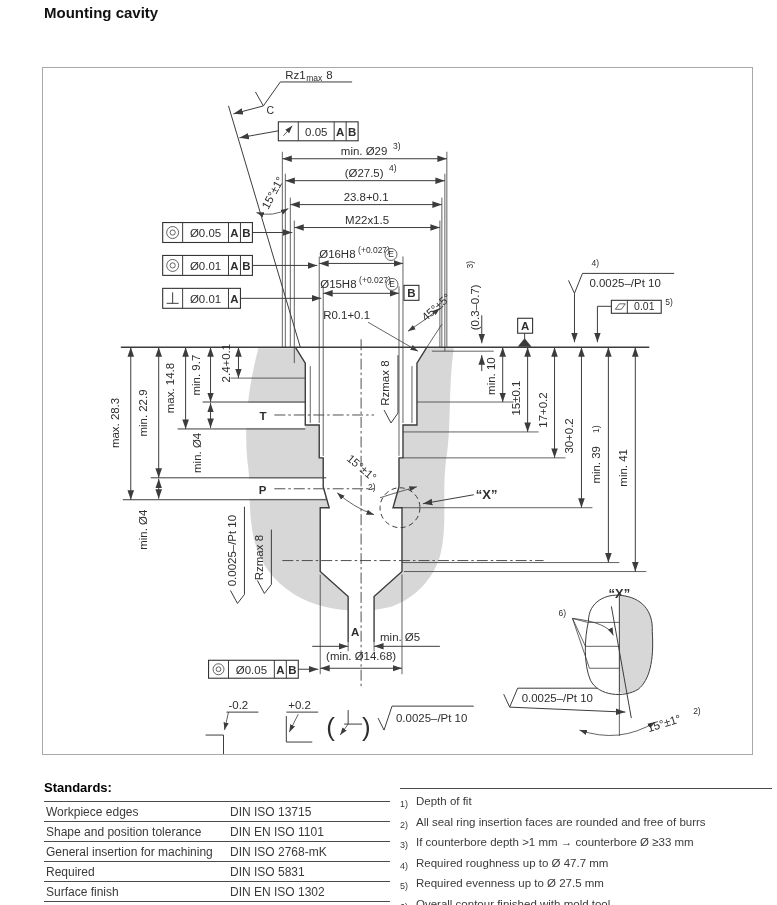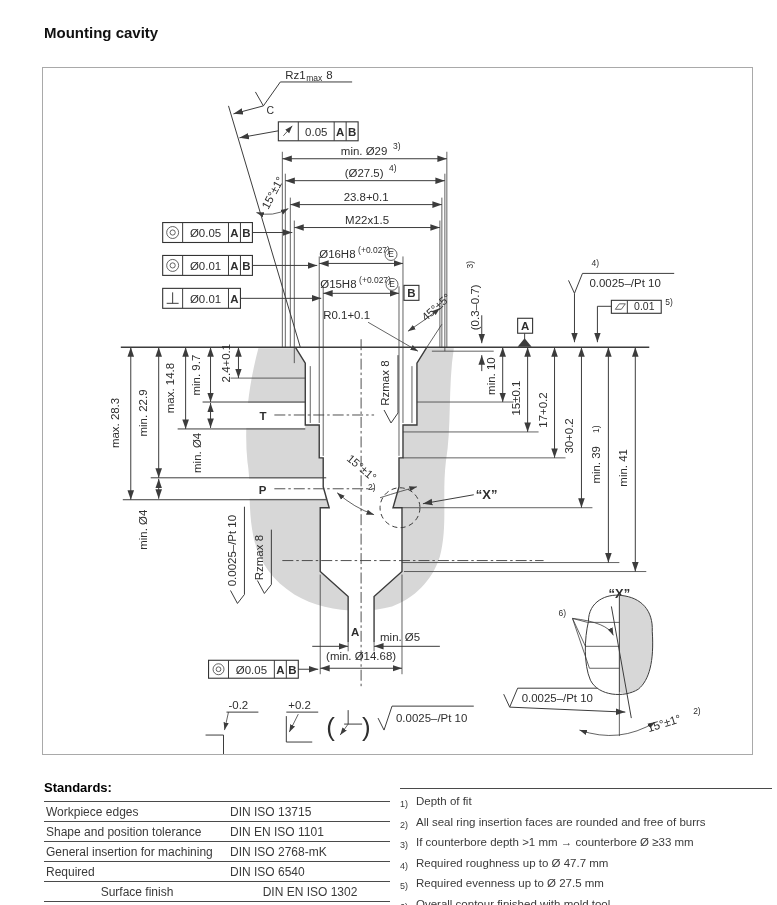--- a/index.html
+++ b/index.html
@@ -1,35 +1,35 @@
 <!DOCTYPE html>
 <html><head>
 <meta charset="utf-8">
 <style>
   html,body{margin:0;padding:0;background:#fff;}
   .page{position:relative;width:777px;height:905px;background:#fff;
         font-family:"Liberation Sans",sans-serif;color:#2e2e2e;overflow:hidden;}
-  .title{position:absolute;left:44px;top:24px;font-size:15px;font-weight:bold;color:#111;margin:0;}
+  .title{position:absolute;left:44px;top:4px;font-size:15px;font-weight:bold;color:#111;margin:0;}
   .panel{position:absolute;left:42px;top:67px;width:711px;height:688px;border:1px solid #a9a9a9;background:#fff;box-sizing:border-box;}
   svg{display:block;}
   svg text{font-family:"Liberation Sans",sans-serif;font-size:11.5px;fill:#2e2e2e;}
   text.b{font-weight:bold;}
   text.sm{font-size:8.5px;}
   text.md{font-size:10.5px;}
   text.big{font-size:13px;font-weight:bold;}
   .s{stroke:#3c3c3c;stroke-width:1;fill:none;}
   .s2{stroke:#3c3c3c;stroke-width:1.4;fill:none;}
   .sf{stroke:#3c3c3c;stroke-width:0.8;fill:none;}
   .cl{stroke:#3c3c3c;stroke-width:0.9;fill:none;stroke-dasharray:11 3 2.5 3;}
   .dsh{stroke:#3c3c3c;stroke-width:1;fill:none;stroke-dasharray:5 3.5;}
   .frm{fill:#fff;stroke:#333;stroke-width:1.1;}
   .std{position:absolute;left:44px;top:780px;width:346px;}
   .std-head{font-size:13px;font-weight:bold;color:#000000;margin-bottom:6px;}
   .std-row{display:flex;border-top:1px solid #4a4a4a;font-size:12px;color:#3a3a3a;}
-  .std-row:last-child{border-bottom:1px solid #4a4a4a;text-align:center;}
+  .std-row:last-child{border-bottom:1px solid #4a4a4a;}
   .std-c1{width:182px;padding:3px 2px 2px 2px;}
   .std-c2{flex:1;padding:3px 0 2px 0;}
   .fnotes{position:absolute;left:400px;top:788px;width:372px;border-top:1px solid #4a4a4a;padding-top:4px;}
   .fn-row{font-size:11.5px;color:#3a3a3a;line-height:17.5px;display:flex;}
   .fn-m{font-size:9px;width:16px;flex:none;padding-top:3px;}
 </style>
 </head>
 <body>
 
 <div class="page">
@@ -348,21 +348,21 @@
     <div class="std-row">
       <div class="std-c1">Shape and position tolerance</div>
       <div class="std-c2">DIN EN ISO 1101</div>
     </div>
     <div class="std-row">
       <div class="std-c1">General insertion for machining</div>
       <div class="std-c2">DIN ISO 2768-mK</div>
     </div>
     <div class="std-row">
       <div class="std-c1">Required</div>
-      <div class="std-c2">DIN ISO 6540</div>
+      <div class="std-c2">DIN ISO 5831</div>
     </div>
     <div class="std-row">
       <div class="std-c1">Surface finish</div>
       <div class="std-c2">DIN EN ISO 1302</div>
     </div>
   </div>
 
   <div class="fnotes">
     <div class="fn-row">
       <span class="fn-m">1)</span>

